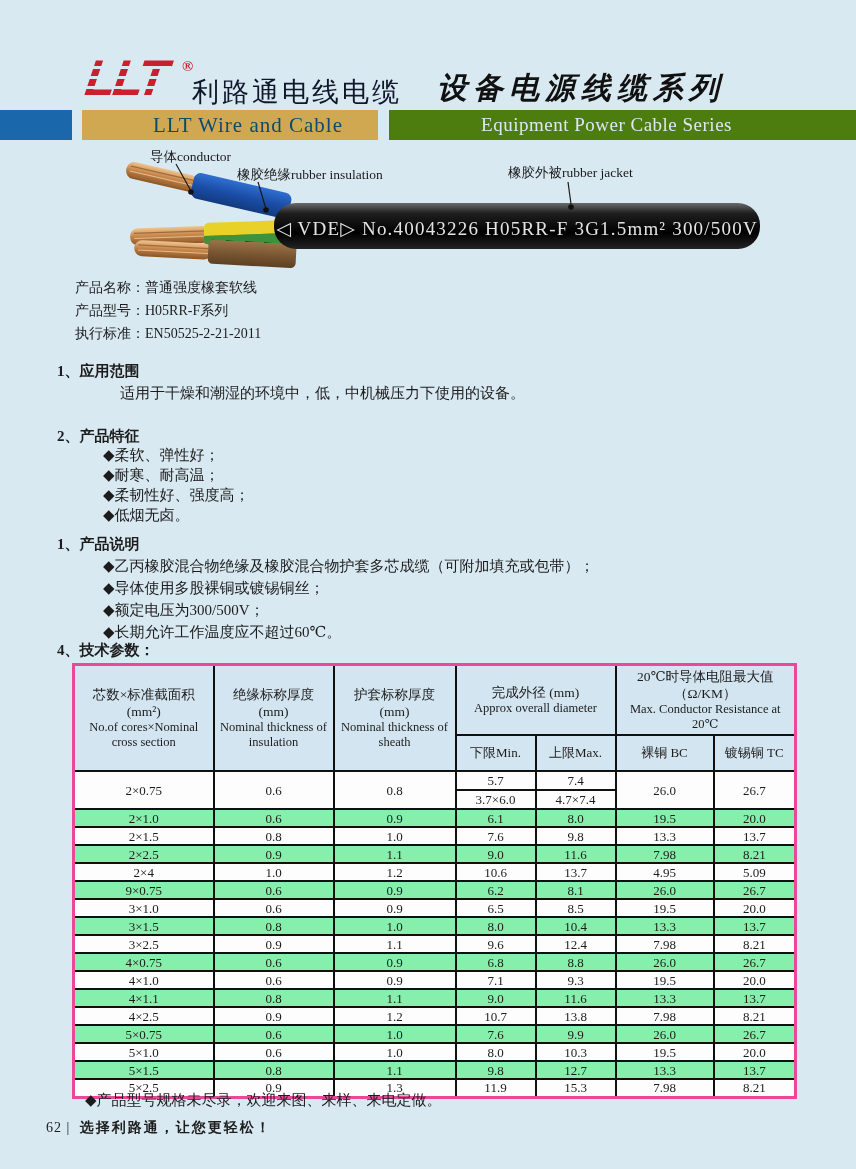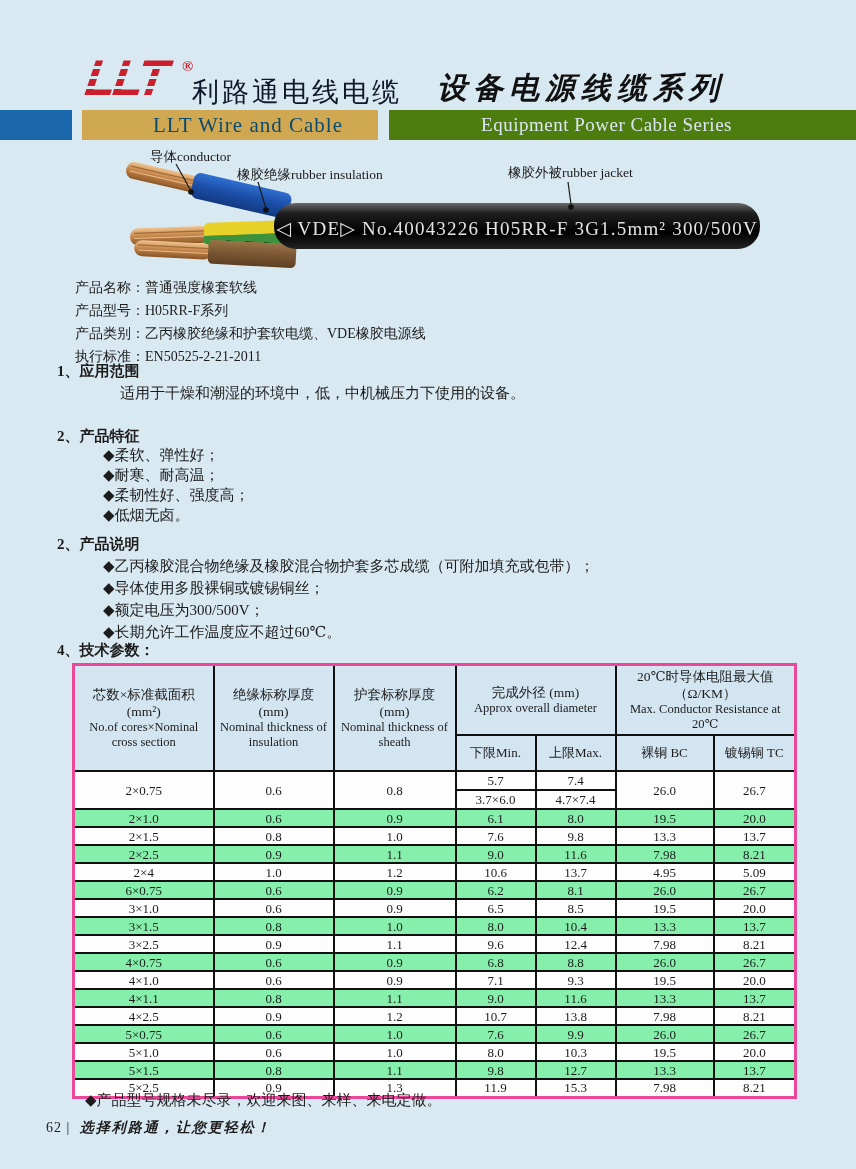--- a/index.html
+++ b/index.html
@@ -74,21 +74,21 @@
   .th-en { font-size:12.5px; line-height:15px; }
   .hdr-main { height:66px; vertical-align:middle; padding:2px 3px; }
   .hdr-sub { height:36px; }
   table.spec td { height:18px; line-height:15px; padding:0 2px; background:#fdfdfd; }
   table.spec tr.alt td { background:#86efac; }
   table.spec tr.frow td { height:19px; }
   
   .note { left:85px; top:1091px; font-size:15px; white-space:nowrap; }
   .pagefoot { left:46px; top:1119px; font-size:14px; white-space:nowrap; }
   .pagefoot .pn { font-style:normal; letter-spacing:1px; }
-  .pagefoot .slogan { font-weight:bold; font-style:italic; letter-spacing:2px; margin-left:6px; }
+  .pagefoot .slogan { font-weight:bold; letter-spacing:2px; margin-left:6px; }
 </style>
 </head>
 <body>
 
 <div class="logo-wrap">
   <span class="logo-llt">LLT</span>
   <span class="logo-stripe" style="top:14px;"></span>
   <span class="logo-stripe" style="top:24px;"></span>
   <span class="logo-stripe" style="top:34px;"></span>
   <span class="logo-reg">®</span>
@@ -168,36 +168,35 @@
   <circle cx="571" cy="61" r="2.8" fill="#111"></circle>
 
   <text x="150" y="15" font-size="13.5" fill="#1a1a1a" font-family="Liberation Serif, DejaVu Serif, serif">导体conductor</text>
   <text x="237" y="33" font-size="13.5" fill="#1a1a1a" font-family="Liberation Serif, DejaVu Serif, serif">橡胶绝缘rubber insulation</text>
   <text x="508" y="31" font-size="13.5" fill="#1a1a1a" font-family="Liberation Serif, DejaVu Serif, serif">橡胶外被rubber jacket</text>
 </svg>
 
 <div class="abs info-block">
   <div><span>产品名称：</span><span>普通强度橡套软线</span></div>
   <div><span>产品型号：</span><span>H05RR-F系列</span></div>
-  <div><span>产品类别：</span><span>乙丙橡胶绝缘和护套软电缆、VDE橡胶电源线</span></div>
   <div><span>执行标准：</span><span>EN50525-2-21-2011</span></div>
 </div>
 
 <div class="abs sec-heading" style="top:362px;">1、应用范围</div>
 <div class="abs sec-para" style="top:384px;">适用于干燥和潮湿的环境中，低，中机械压力下使用的设备。</div>
 
 <div class="abs sec-heading" style="top:427px;">2、产品特征</div>
 <div class="abs bullets b20" style="top:445px;">
   <div>◆柔软、弹性好；</div>
   <div>◆耐寒、耐高温；</div>
   <div>◆柔韧性好、强度高；</div>
   <div>◆低烟无卤。</div>
 </div>
 
-<div class="abs sec-heading" style="top:535px;">2、产品说明</div>
+<div class="abs sec-heading" style="top:535px;">1、产品说明</div>
 <div class="abs bullets b22" style="top:555px;">
   <div>◆乙丙橡胶混合物绝缘及橡胶混合物护套多芯成缆（可附加填充或包带）；</div>
   <div>◆导体使用多股裸铜或镀锡铜丝；</div>
   <div>◆额定电压为300/500V；</div>
   <div>◆长期允许工作温度应不超过60℃。</div>
 </div>
 
 <div class="abs sec-heading" style="top:641px;">4、技术参数：</div>
 
 <table class="spec">
@@ -284,21 +283,21 @@
       <tr>
         <td>2×4</td>
         <td>1.0</td>
         <td>1.2</td>
         <td>10.6</td>
         <td>13.7</td>
         <td>4.95</td>
         <td>5.09</td>
       </tr>
       <tr class="alt">
-        <td>6×0.75</td>
+        <td>9×0.75</td>
         <td>0.6</td>
         <td>0.9</td>
         <td>6.2</td>
         <td>8.1</td>
         <td>26.0</td>
         <td>26.7</td>
       </tr>
       <tr>
         <td>3×1.0</td>
         <td>0.6</td>

